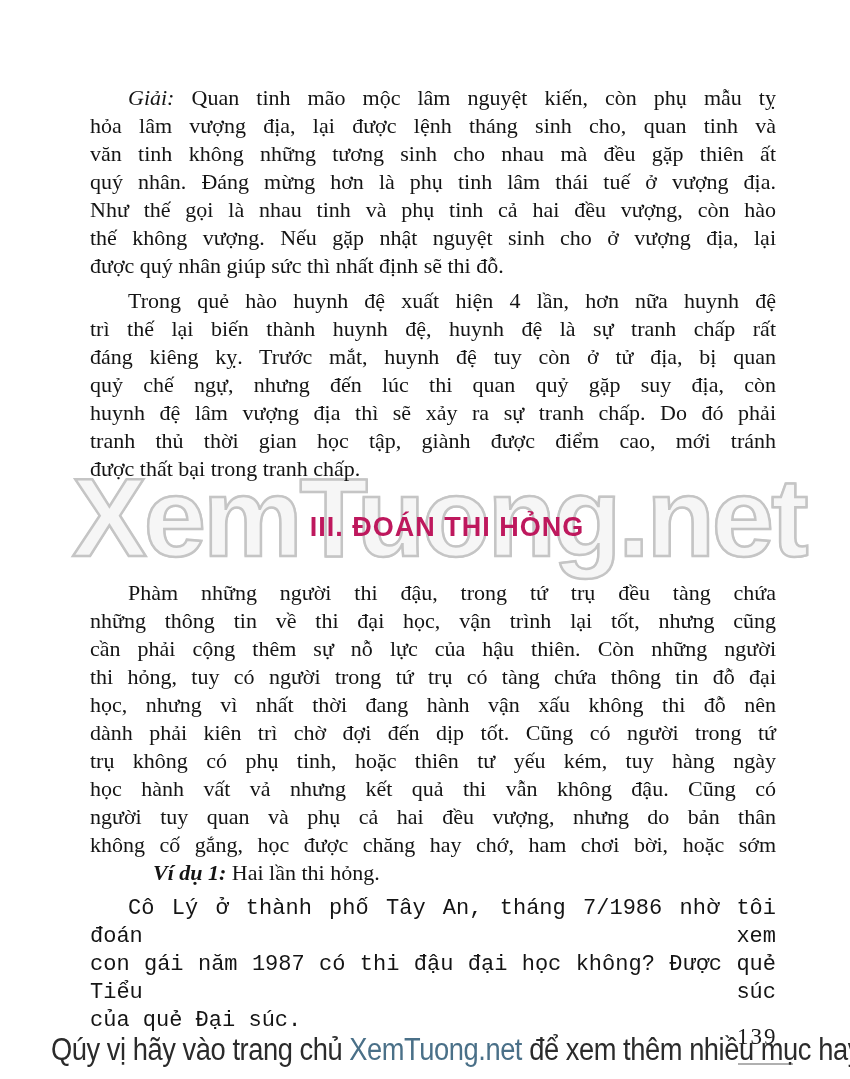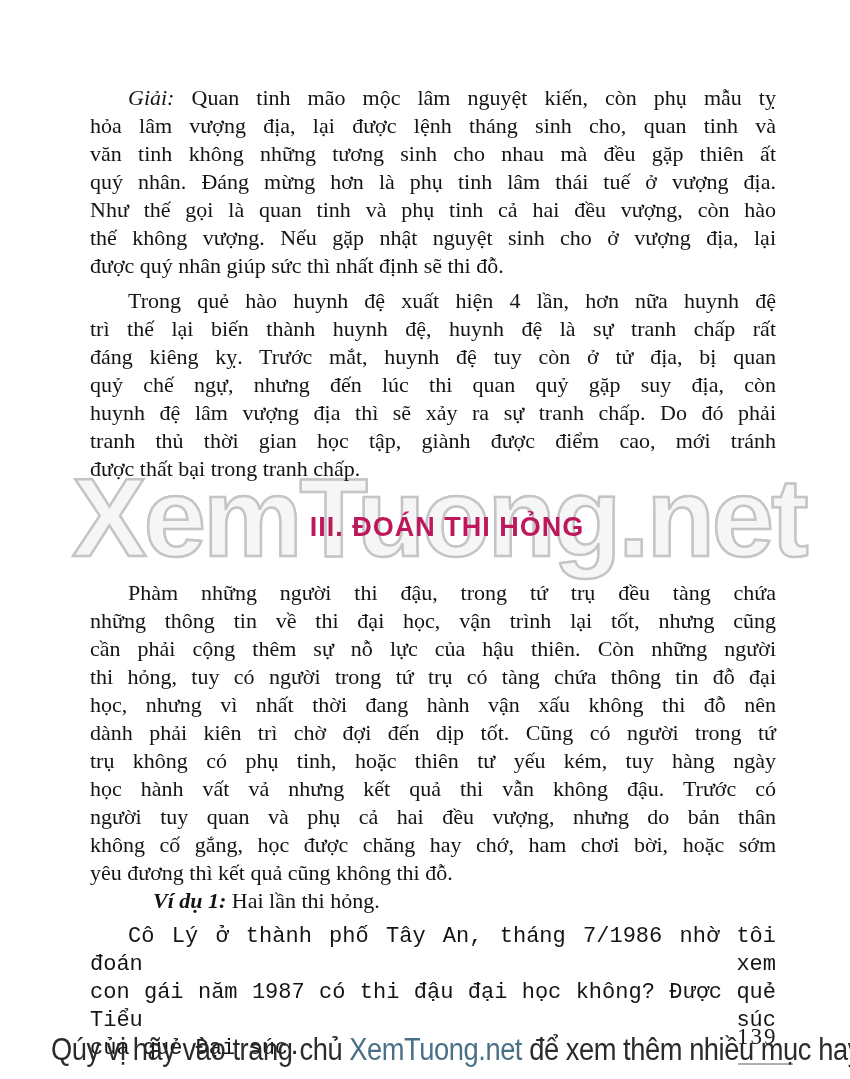--- a/index.html
+++ b/index.html
@@ -123,21 +123,21 @@
 <div class="page">
 
   <div class="watermark" style="color: rgb(246, 246, 246); -webkit-text-stroke: 2.5px rgb(197, 197, 197);">XemTuong.net</div>
 
   <div class="content">
     <div class="para p1">
         <div class="line"><span class="lead italic">Giải: </span>Quan tinh mão mộc lâm nguyệt kiến, còn phụ mẫu tỵ</div>
         <div class="line">hỏa lâm vượng địa, lại được lệnh tháng sinh cho, quan tinh và</div>
         <div class="line">văn tinh không những tương sinh cho nhau mà đều gặp thiên ất</div>
         <div class="line">quý nhân. Đáng mừng hơn là phụ tinh lâm thái tuế ở vượng địa.</div>
-        <div class="line">Như thế gọi là quan tinh và phụ tinh cả hai đều vượng, còn hào</div>
+        <div class="line">Như thế gọi là nhau tinh và phụ tinh cả hai đều vượng, còn hào</div>
         <div class="line">thế không vượng. Nếu gặp nhật nguyệt sinh cho ở vượng địa, lại</div>
         <div class="line last">được quý nhân giúp sức thì nhất định sẽ thi đỗ.</div>
       </div>
     <div class="para p2">
         <div class="line">Trong quẻ hào huynh đệ xuất hiện 4 lần, hơn nữa huynh đệ</div>
         <div class="line">trì thế lại biến thành huynh đệ, huynh đệ là sự tranh chấp rất</div>
         <div class="line">đáng kiêng kỵ. Trước mắt, huynh đệ tuy còn ở tử địa, bị quan</div>
         <div class="line">quỷ chế ngự, nhưng đến lúc thi quan quỷ gặp suy địa, còn</div>
         <div class="line">huynh đệ lâm vượng địa thì sẽ xảy ra sự tranh chấp. Do đó phải</div>
         <div class="line">tranh thủ thời gian học tập, giành được điểm cao, mới tránh</div>
@@ -145,24 +145,23 @@
       </div>
     <h2 class="heading">III. ĐOÁN THI HỎNG</h2>
     <div class="para p3">
         <div class="line">Phàm những người thi đậu, trong tứ trụ đều tàng chứa</div>
         <div class="line">những thông tin về thi đại học, vận trình lại tốt, nhưng cũng</div>
         <div class="line">cần phải cộng thêm sự nỗ lực của hậu thiên. Còn những người</div>
         <div class="line">thi hỏng, tuy có người trong tứ trụ có tàng chứa thông tin đỗ đại</div>
         <div class="line">học, nhưng vì nhất thời đang hành vận xấu không thi đỗ nên</div>
         <div class="line">dành phải kiên trì chờ đợi đến dịp tốt. Cũng có người trong tứ</div>
         <div class="line">trụ không có phụ tinh, hoặc thiên tư yếu kém, tuy hàng ngày</div>
-        <div class="line">học hành vất vả nhưng kết quả thi vẫn không đậu. Trước có</div>
+        <div class="line">học hành vất vả nhưng kết quả thi vẫn không đậu. Cũng có</div>
         <div class="line">người tuy quan và phụ cả hai đều vượng, nhưng do bản thân</div>
         <div class="line">không cố gắng, học được chăng hay chớ, ham chơi bời, hoặc sớm</div>
-        <div class="line last">yêu đương thì kết quả cũng không thi đỗ.</div>
       </div>
     <div class="para para-vi-du p4">
         <div class="line last"><span class="lead bold-italic">Ví dụ 1: </span>Hai lần thi hỏng.</div>
       </div>
     <div class="para p5">
         <div class="line">Cô Lý ở thành phố Tây An, tháng 7/1986 nhờ tôi đoán xem</div>
         <div class="line">con gái năm 1987 có thi đậu đại học không? Được quẻ Tiểu súc</div>
         <div class="line last">của quẻ Đại súc.</div>
       </div>
   </div>

